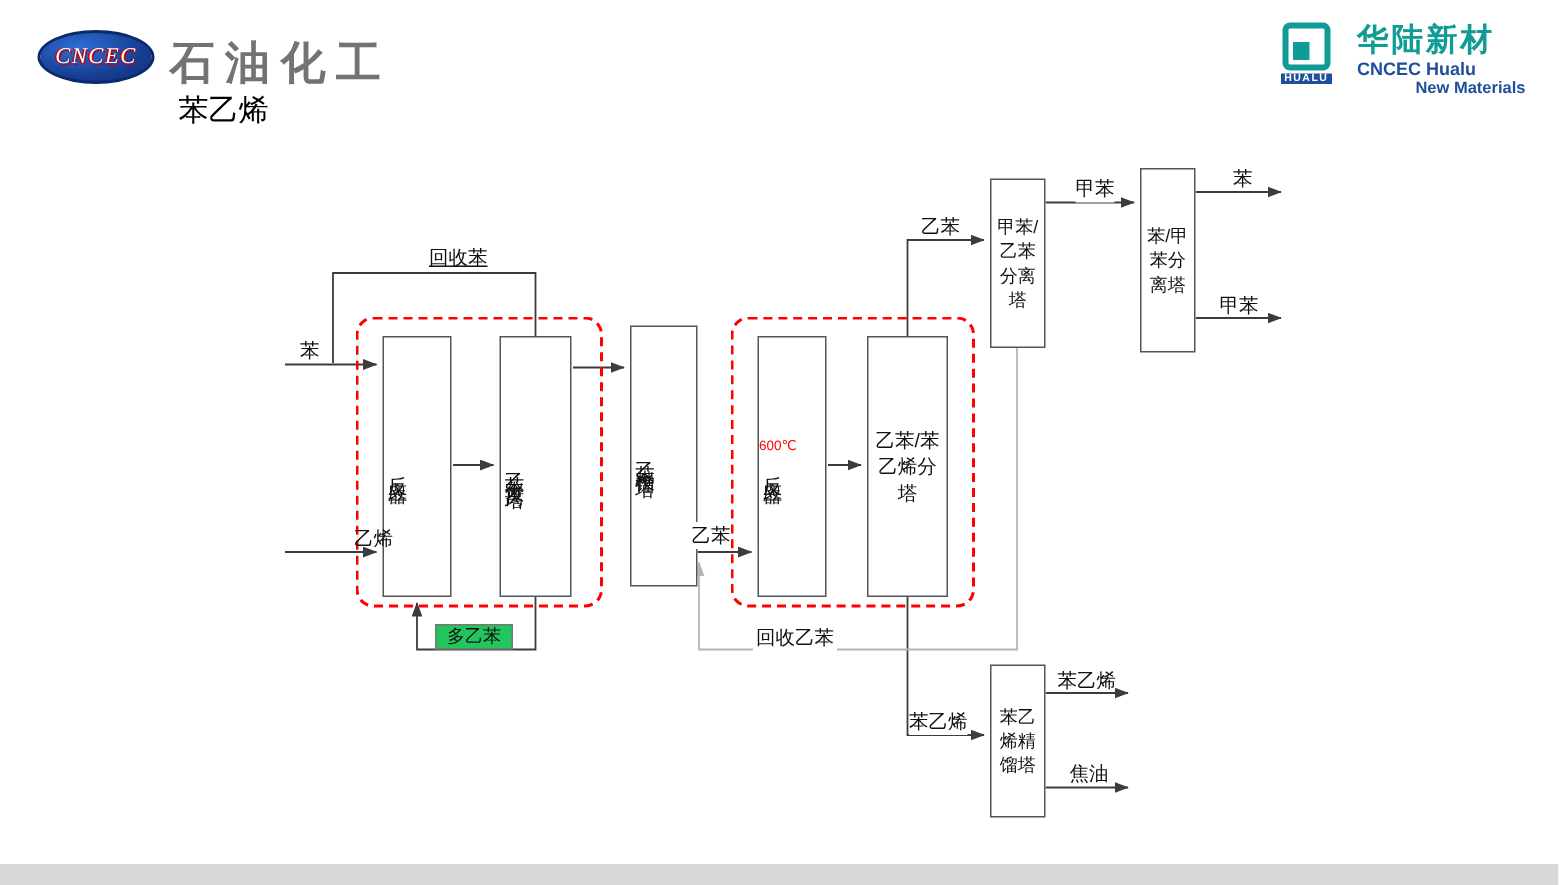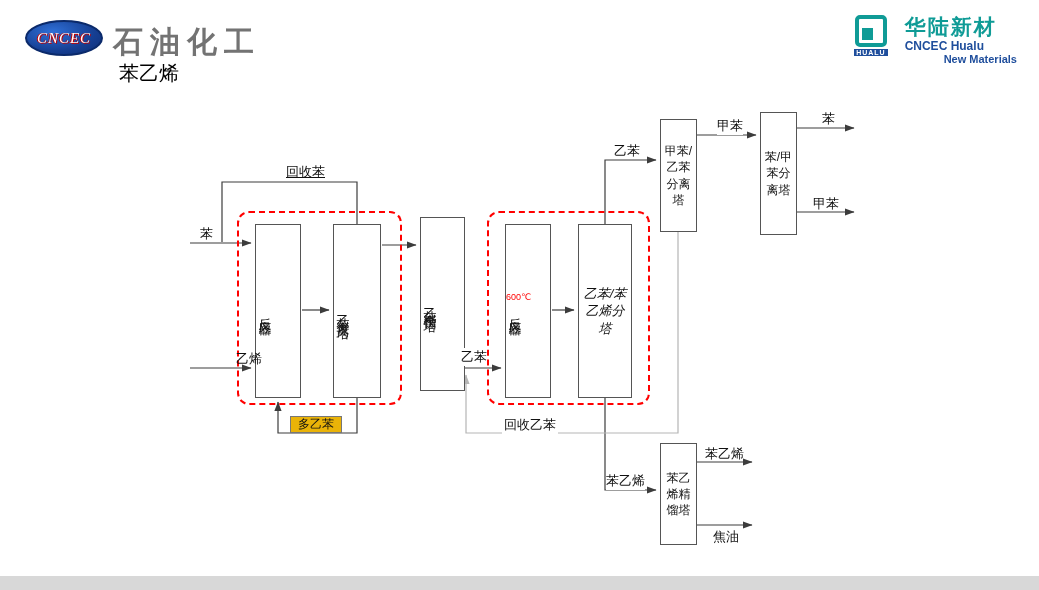--- a/index.html
+++ b/index.html
@@ -50,41 +50,41 @@
     display:flex; align-items:center; justify-content:flex-start;
     font-size:13px; color:#111; text-align:center; line-height:1.35;
   }
   .vtext { writing-mode:vertical-rl; text-orientation:upright; letter-spacing:3px; }
   .wrap { word-break:break-all; padding:0 2px; display:block; }
 
   #u-reactor1 { left:255px; top:224px; width:46px; height:174px; }
   #u-eb-sep   { left:333px; top:224px; width:48px; height:174px; }
   #u-eb-dist  { left:420px; top:217px; width:45px; height:174px; }
   #u-reactor2 { left:505px; top:224px; width:46px; height:174px; }
-  #u-eb-st    { left:578px; top:224px; width:54px; height:174px;font-style:italic; }
+  #u-eb-st    { left:578px; top:224px; width:54px; height:174px; }
   #u-tol-eb   { left:660px; top:119px; width:37px; height:113px; font-size:12px; }
   #u-bz-tol   { left:760px; top:112px; width:37px; height:123px; font-size:12px; }
   #u-st-dist  { left:660px; top:443px; width:37px; height:102px; font-size:12px; }
 
   .lbl { position:absolute; font-size:13px; color:#111; white-space:nowrap; z-index:4; }
   #lbl-benzene-feed   { left:200px; top:225px; }
   #lbl-ethylene-feed  { left:196px; top:350px;margin-left:40px; }
   #lbl-recycle-benzene{ left:286px; top:163px;text-decoration:underline; }
   #lbl-polyeb { left:290px; top:416px; width:52px; height:17px; border:1px solid #777;
-                background:#eab308; font-size:12px; display:flex; align-items:center; justify-content:center; }
+                background:#22c55e; font-size:12px; display:flex; align-items:center; justify-content:center; }
   #lbl-eb-feed        { left:461px; top:348px; background:#fff; }
   #lbl-temp           { left:490px; top:292px; color:#ff0000; font-size:9px;margin-left:16px; }
   #lbl-recycle-eb     { left:502px; top:416px; background:#fff; padding:0 2px;text-align:center; }
   #lbl-eb-overhead    { left:614px; top:142px; }
   #lbl-toluene-mid    { left:717px; top:117px; background:#fff; }
   #lbl-benzene-product{ left:822px; top:110px; }
   #lbl-toluene-product{ left:813px; top:195px; }
   #lbl-styrene-stream { left:606px; top:472px; background:#fff; }
   #lbl-styrene-product{ left:705px; top:445px; }
-  #lbl-tar-product    { left:713px; top:507px;margin-top:21px; }
+  #lbl-tar-product    { left:713px; top:507px; }
 
   .bottom-bar { position:absolute; left:0; bottom:0; width:100%; height:14px; background:#d8d8d8; z-index:5; }
 </style>
 </head>
 <body>
 
 <div class="slide">
 
   <div class="cncec-logo">
     <div class="cncec-oval">

